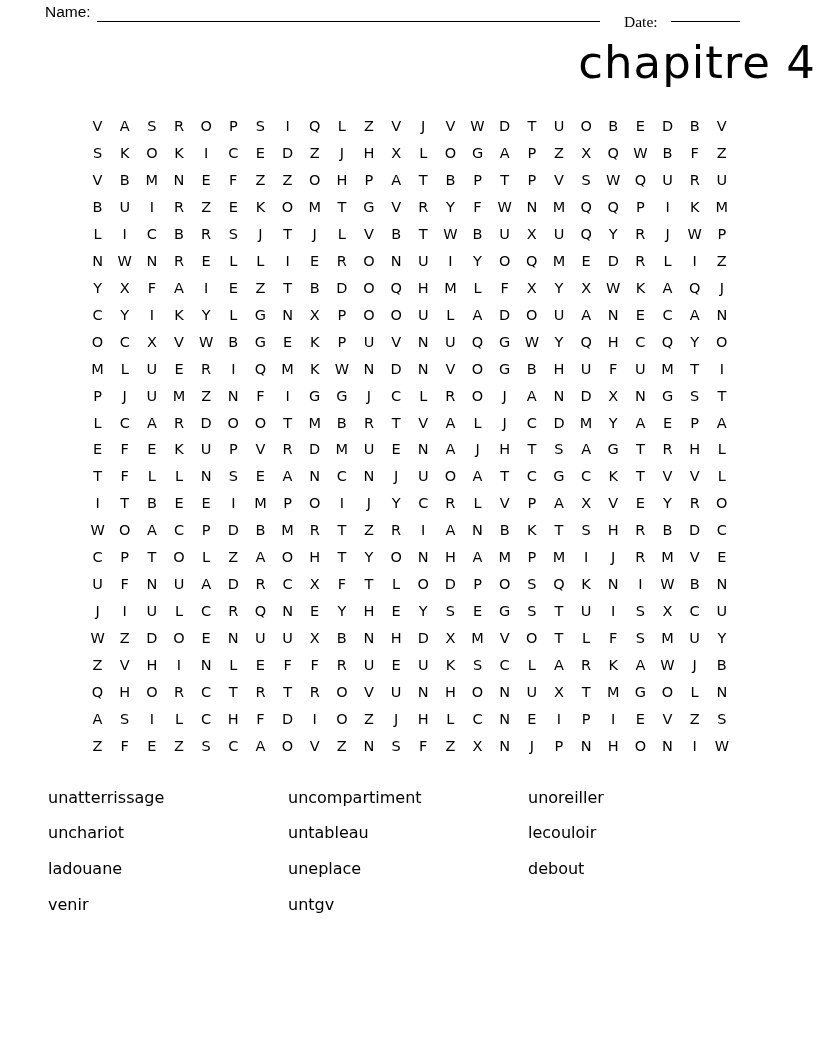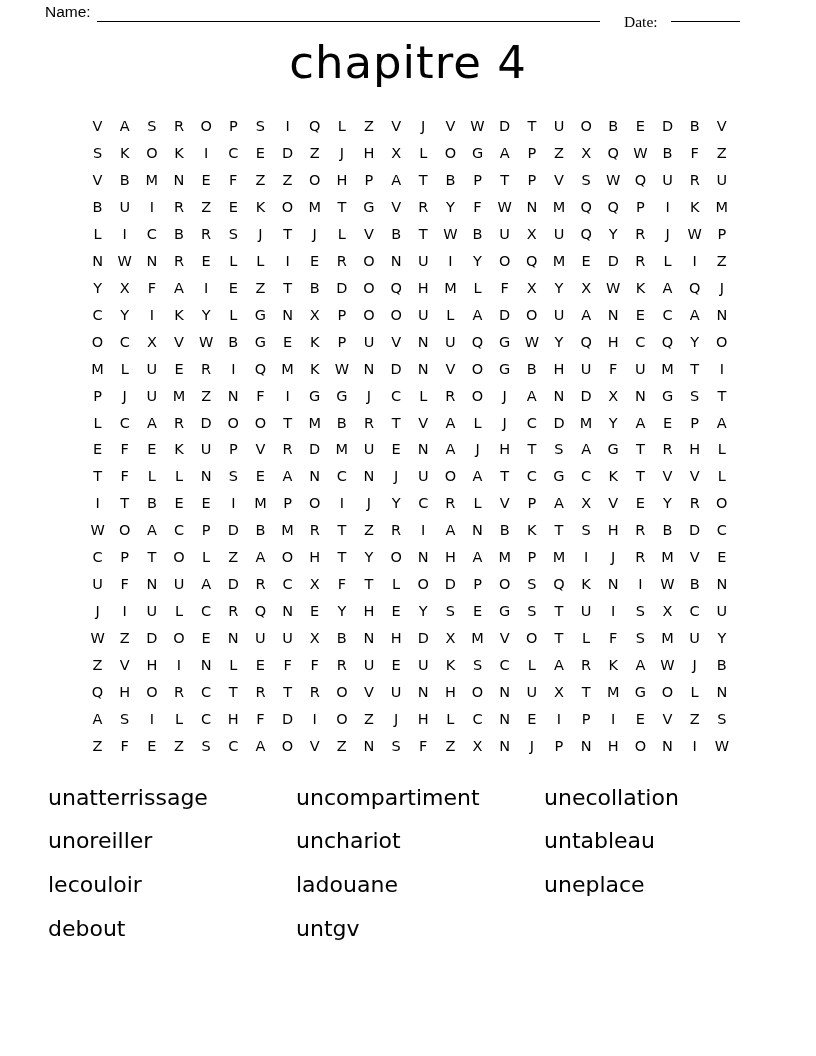--- a/index.html
+++ b/index.html
@@ -34,21 +34,21 @@
   }
   #name-line { left: 97px;  top: 2px; width: 503px; }
   #date-line { left: 671px; top: 2px; width: 69px; }
 
   
   .title {
     position: absolute;
     top: 36px;
     left: 0;
     width: 100%;
-    text-align: center;
+    text-align: right;
     font-family: "DejaVu Sans", sans-serif;
     font-size: 45px;
     font-weight: 400;
     letter-spacing: 1px;
     margin: 0;
   }
 
   
   .grid {
     position: absolute;
@@ -70,23 +70,22 @@
 
   
   .words {
     position: absolute;
     left: 48px;
     top: 780px;
     display: grid;
     grid-template-columns: 240px 240px 240px;
     grid-auto-rows: 35.6px;
     font-family: "DejaVu Sans", sans-serif;
-    font-size: 22px;
+    font-size: 16px;
     font-weight: 400;
-    gap: 8px;
   }
   .word {
     display: flex;
     align-items: center;
     line-height: 1;
     white-space: nowrap;
   }
 </style>
 </head>
 <body>
@@ -676,24 +675,24 @@
       <span class="cell">H</span>
       <span class="cell">O</span>
       <span class="cell">N</span>
       <span class="cell">I</span>
       <span class="cell">W</span>
     </div>
 
   <div class="words">
       <span class="word">unatterrissage</span>
       <span class="word">uncompartiment</span>
-      <span class="word">unecollation</span>
       <span class="word">unoreiller</span>
       <span class="word">unchariot</span>
       <span class="word">untableau</span>
       <span class="word">lecouloir</span>
       <span class="word">ladouane</span>
       <span class="word">uneplace</span>
       <span class="word">debout</span>
+      <span class="word">venir</span>
       <span class="word">untgv</span>
     </div>
 
 </div>
 
 </body></html>

